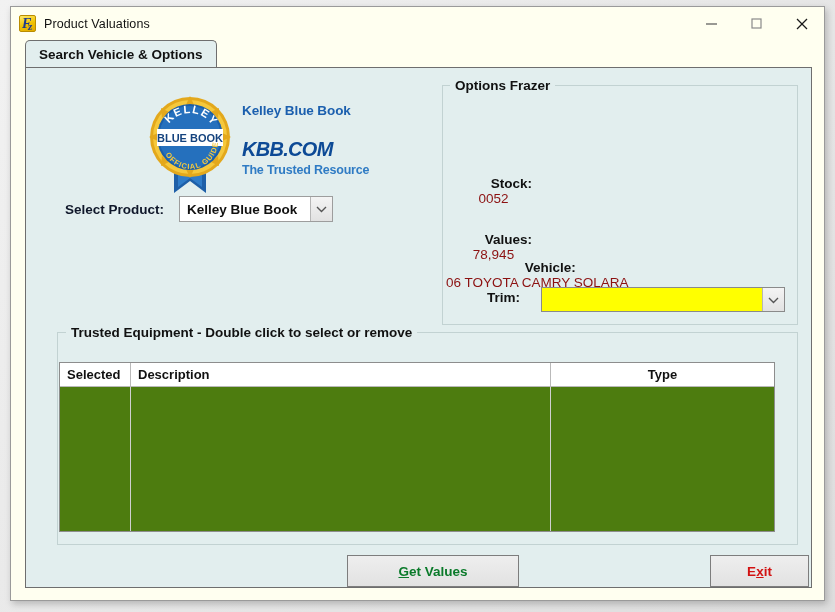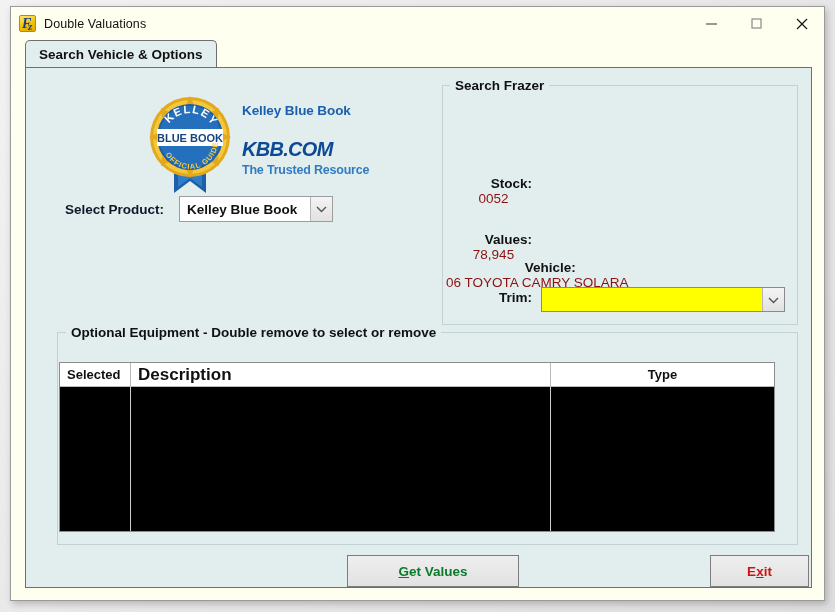--- a/index.html
+++ b/index.html
@@ -270,21 +270,21 @@
   #fr-row-stock   { left: 420px; top: 108px; }
   #fr-row-vin     { left: 420px; top: 136px; }
   #fr-row-mileage { left: 420px; top: 164px; }
   #fr-row-vehicle { left: 420px; top: 192px; }
   #trim-label {
     position: absolute;
     left: 420px;
     top: 222px;
     width: 95px;
     text-align: right;
-    padding-right: 9px;
+    padding-right: 21px;
     font-size: 13.5px;
     font-weight: bold;
     color: #111;
     box-sizing: border-box;
   }
   #combo-trim {
     left: 515px;
     top: 219px;
     width: 244px;
     height: 25px;
@@ -316,21 +316,21 @@
     color: #111;
   }
 
   
   #equip-list {
     position: absolute;
     left: 33px;
     top: 294px;
     width: 716px;
     height: 170px;
-    background: #000000;
+    background: #4d7c0f;
     border: 1px solid #8d8d8d;
     box-sizing: border-box;
   }
   #equip-header {
     display: flex;
     height: 24px;
     border-bottom: 1px solid #b9b9b9;
     background: #ffffff;
     box-sizing: border-box;
   }
@@ -345,21 +345,21 @@
     font-weight: bold;
     color: #111;
   }
   .col-description {
     width: 420px;
     border-right: 1px solid #b9b9b9;
     box-sizing: border-box;
     display: flex;
     align-items: center;
     padding-left: 7px;
-    font-size: 17px;
+    font-size: 13px;
     font-weight: bold;
     color: #111;
   }
   .col-type {
     flex: 1;
     box-sizing: border-box;
     display: flex;
     align-items: center;
     justify-content: center;
     font-size: 13px;
@@ -412,21 +412,21 @@
 </style>
 </head>
 <body>
 
 <div id="desktop"></div>
 
 <div id="window">
 
   <div id="titlebar">
     <div id="app-icon"></div>
-    <div id="title-text">Double Valuations</div>
+    <div id="title-text">Product Valuations</div>
     <div id="winbtns">
       <div class="winbtn">
         <svg width="13" height="13" viewBox="0 0 13 13">
             <line x1="1" y1="7" x2="12" y2="7" stroke="#555" stroke-width="1.2"></line>
           </svg>
       </div>
       <div class="winbtn">
         <svg width="13" height="13" viewBox="0 0 13 13">
             <rect x="2" y="2" width="9" height="9" fill="none" stroke="#8a8a8a" stroke-width="1.2"></rect>
           </svg>
@@ -498,21 +498,21 @@
     <div class="combo" id="combo-product">
       <div class="combo-value">Kelley Blue Book</div>
       <div class="combo-btn">
         <svg width="11" height="8" viewBox="0 0 11 8">
             <polyline points="1,2 5.5,6.5 10,2" fill="none" stroke="#555" stroke-width="1.4"></polyline>
           </svg>
       </div>
     </div>
 
     <div id="grp-frazer"></div>
-    <div id="grp-frazer-title">Search Frazer</div>
+    <div id="grp-frazer-title">Options Frazer</div>
 
     <div class="fr-row" id="fr-row-stock">
       <div class="fr-label">Stock:</div>
       <div class="fr-value">0052</div>
     </div>
     <div class="fr-row" id="fr-row-mileage">
       <div class="fr-label">Values:</div>
       <div class="fr-value">78,945</div>
     </div>
     <div class="fr-row" id="fr-row-vehicle">
@@ -524,21 +524,21 @@
     <div class="combo" id="combo-trim">
       <div class="combo-value"></div>
       <div class="combo-btn">
         <svg width="11" height="8" viewBox="0 0 11 8">
             <polyline points="1,2 5.5,6.5 10,2" fill="none" stroke="#555" stroke-width="1.4"></polyline>
           </svg>
       </div>
     </div>
 
     <div id="grp-equip"></div>
-    <div id="grp-equip-title">Optional Equipment - Double remove to select or remove</div>
+    <div id="grp-equip-title">Trusted Equipment - Double click to select or remove</div>
 
     <div id="equip-list">
       <div id="equip-header">
         <div class="col-selected">Selected</div>
         <div class="col-description">Description</div>
         <div class="col-type">Type</div>
       </div>
       <div id="equip-body">
         <div class="body-col-selected"></div>
         <div class="body-col-description"></div>

